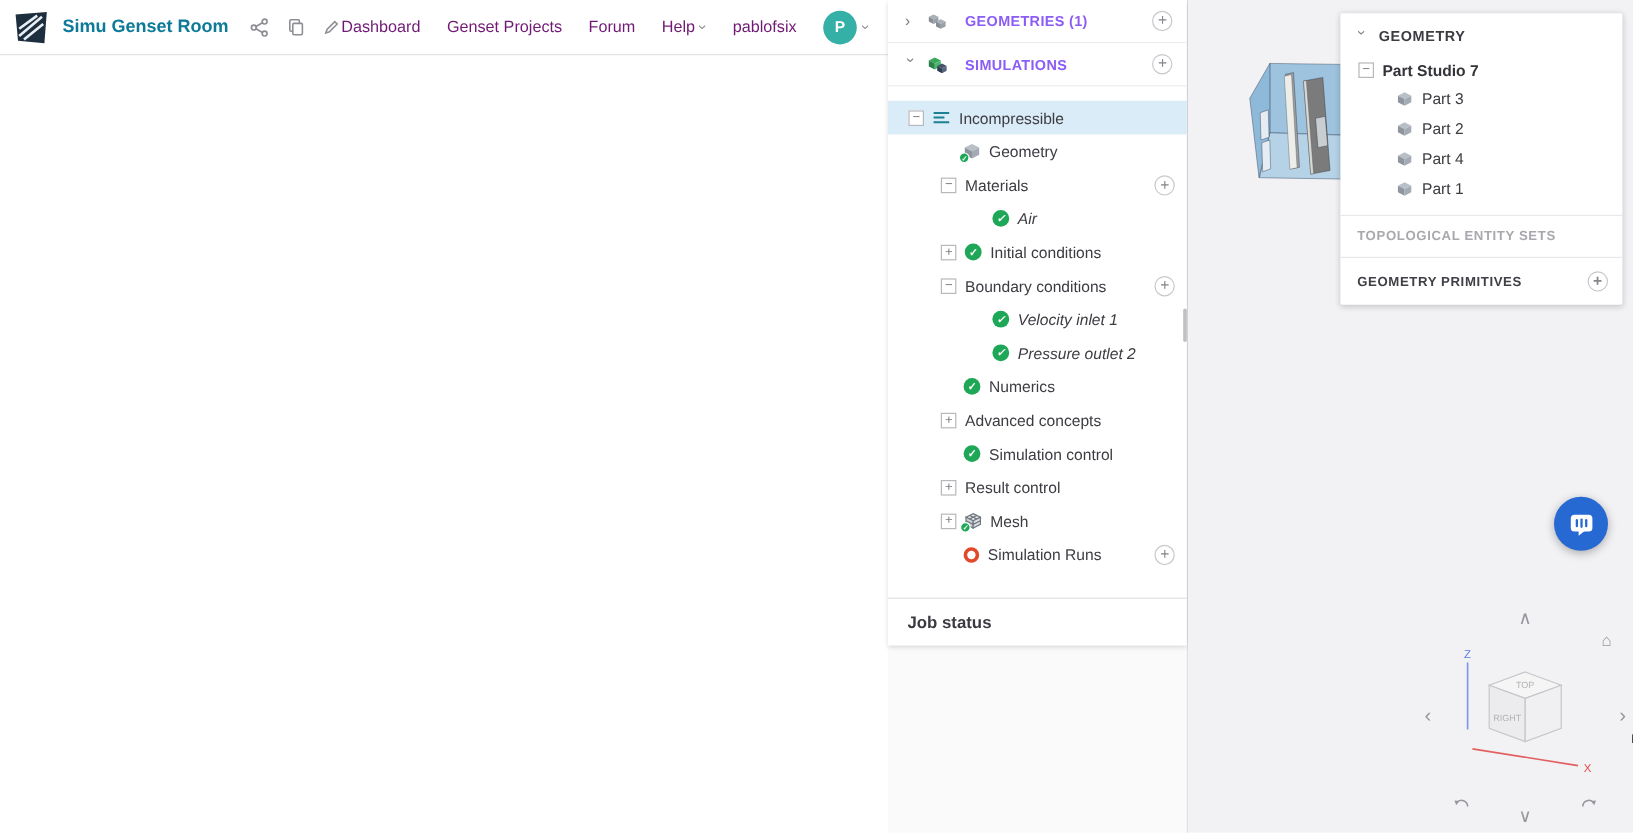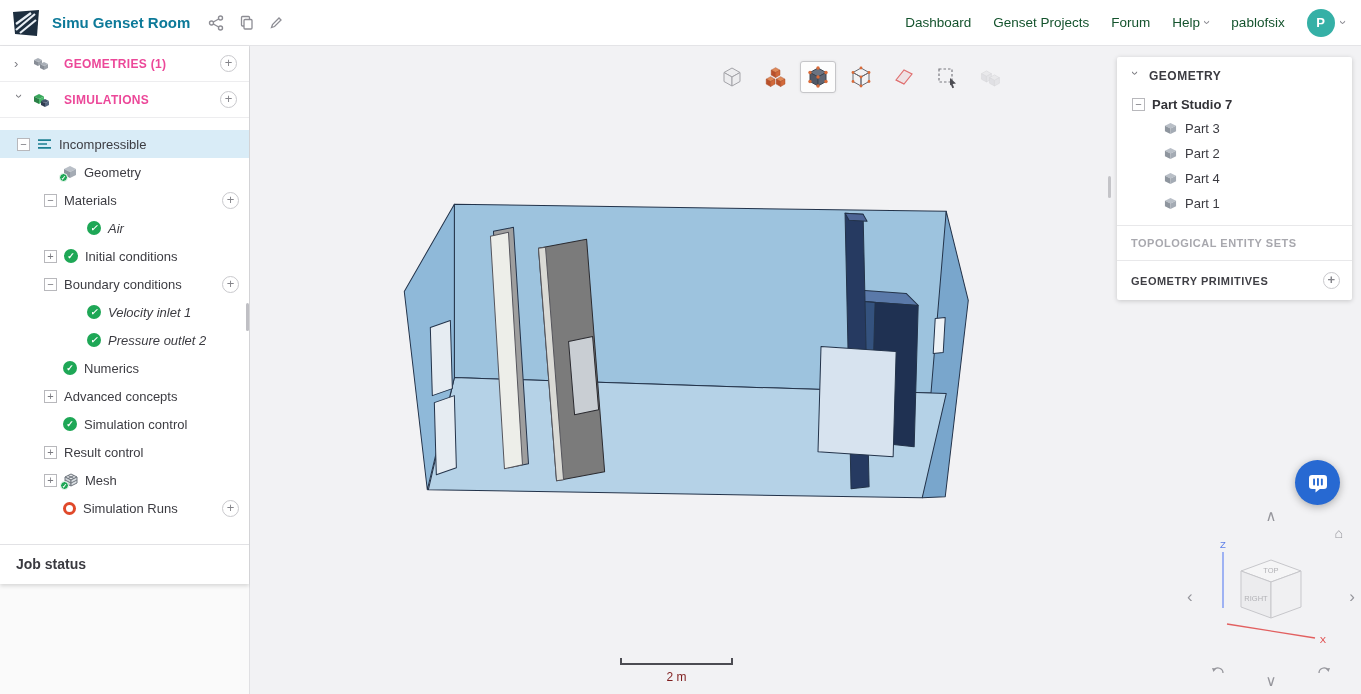--- a/index.html
+++ b/index.html
@@ -1,45 +1,45 @@
 <!DOCTYPE html>
 <html><head>
 <meta charset="utf-8">
 <style>
   * { box-sizing: border-box; margin: 0; padding: 0; }
   html,body { width:1361px; height:694px; overflow:hidden; background:#fff;
     font-family:"Liberation Sans", sans-serif; color:#3c3c42; }
 
   
-  .app { display:flex; flex-direction:column; width:1361px; height:694px;justify-content:center; }
+  .app { display:flex; flex-direction:row; width:1361px; height:694px;justify-content:center; }
   header { height:46px; display:flex; align-items:center; padding:0 16px 0 10px;
     border-bottom:1px solid #e4e4e7; background:#fff; flex:none; }
   .logo { width:32px; height:32px; display:flex; align-items:center; justify-content:center; cursor:pointer; }
   .project-title { color:#0d7a99; font-size:15px; font-weight:700; margin:0 12px 0 10px; }
   .doc-icons { display:flex; gap:15px; align-items:center; margin-left:6px; }
   .doc-icons span { display:flex; cursor:pointer; }
   .hnav { margin-left:auto; display:flex; align-items:center; gap:22px; font-size:13.5px; color:#3f3f46; }
-  .hnav a { color:#14532d; text-decoration:none; cursor:pointer; }
+  .hnav a { color:#701a75; text-decoration:none; cursor:pointer; }
   .help-wrap { display:flex; align-items:center; gap:5px; cursor:pointer; }
   .chev { display:inline-block; color:#8d8d94; font-size:13px; transform:rotate(90deg); line-height:1; }
   .avatar { width:28px; height:28px; border-radius:50%; background:#35b0a6; color:#fff;
     display:flex; align-items:center; justify-content:center; font-size:13px; font-weight:700; cursor:pointer; }
   .av-group { display:flex; align-items:center; gap:6px; }
 
   
   .main { flex:1; display:flex; min-height:0; }
 
   
   .sidebar { width:250px; flex:none; background:#fafafa; position:relative; border-right:1px solid #e0e0e3; }
   .sidebar-card { background:#fff; box-shadow:0 2px 4px rgba(0,0,0,.14); }
   .secrow { height:36px; display:flex; align-items:center; gap:8px; padding:0 12px 0 14px;
     border-bottom:1px solid #ededef; cursor:pointer; }
   .sec-chev { color:#7c7c82; font-size:13px; width:11px; line-height:1; }
   .sec-chev.down { transform:rotate(90deg); }
-  .seclabel { flex:1; font-size:12px; font-weight:700; color:#ec4899; letter-spacing:.3px; }
+  .seclabel { flex:1; font-size:12px; font-weight:700; color:#8b5cf6; letter-spacing:.3px; }
   .plusbtn { width:17px; height:17px; border:1px solid #c9c9cd; border-radius:50%; color:#85858b;
     font-size:13px; line-height:14px; text-align:center; flex:none; background:#fff; cursor:pointer; }
   .plusbtn::before { content:"+"; }
 
   .tree { padding-bottom:22px;margin-top:12px; }
   .trow { height:28px; display:flex; align-items:center; padding-right:10px; font-size:13px; color:#3c3c42; cursor:pointer; }
   .trow.selected { background:#d9ecf7; }
   .lvl0  { padding-left:17px; }
   .lvl1e { padding-left:44px; }
   .lvl1  { padding-left:63px; }

